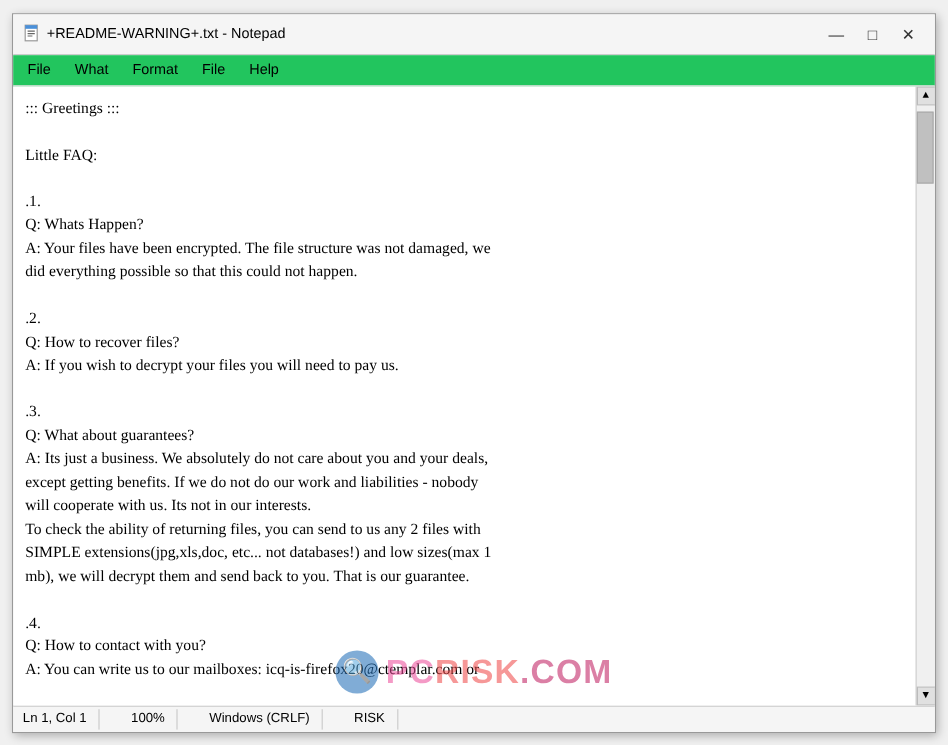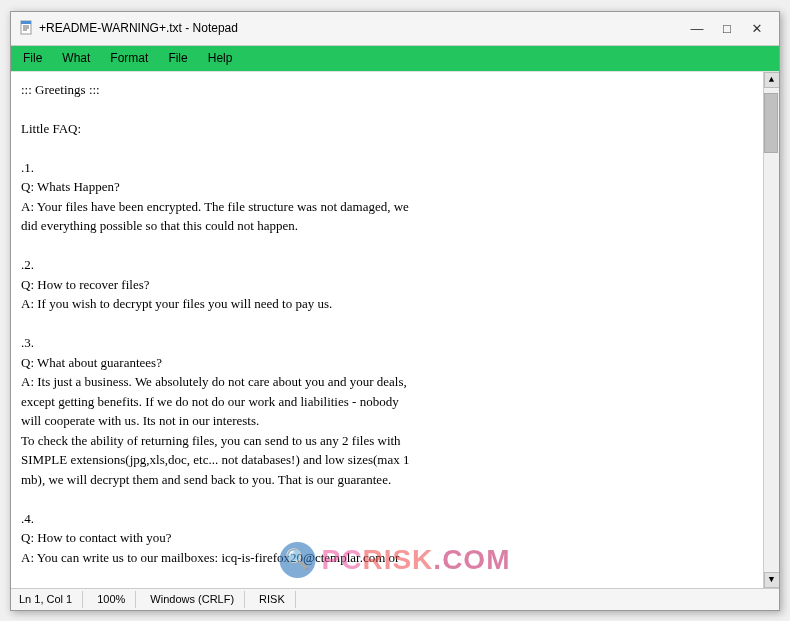--- a/index.html
+++ b/index.html
@@ -155,21 +155,21 @@
       position: absolute;
       top: 5px;
       left: 0;
     }
 
     .status-bar {
       background: #f5f5f5;
       border-top: 1px solid #ccc;
       padding: 2px 8px;
       display: flex;
-      gap: 4px;
+      gap: 16px;
       height: 22px;
       align-items: center;
       font-family: 'Segoe UI', sans-serif;
       font-size: 11px;
       color: #000;
     }
 
     .status-item {
       padding: 0 10px;
       border-right: 1px solid #ccc;

